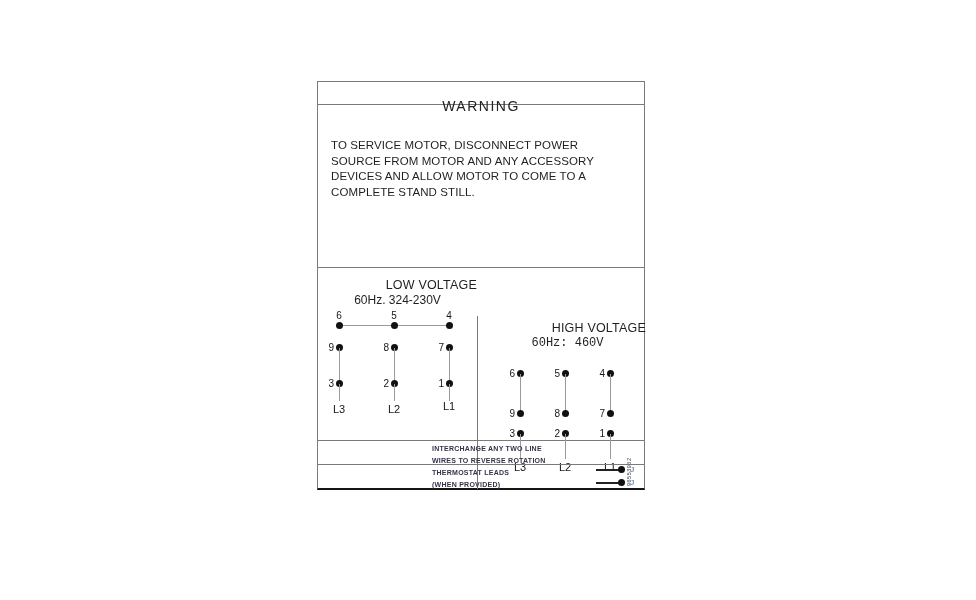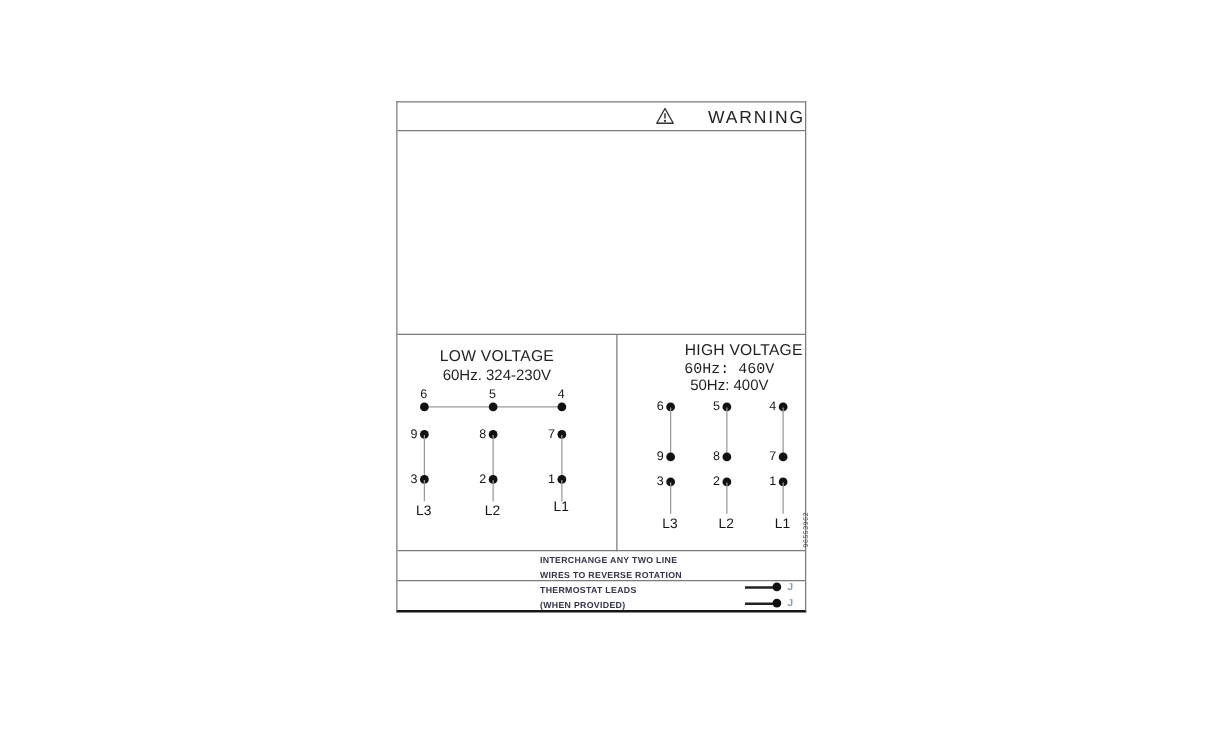--- a/index.html
+++ b/index.html
@@ -2,30 +2,30 @@
 <html><head>
 <meta charset="utf-8">
 <style>
   html,body{margin:0;padding:0;background:#ffffff;}
   .page{position:relative;width:976px;height:600px;background:#ffffff;overflow:hidden;
         font-family:"Liberation Sans", sans-serif;color:#1f1f1f;}
   .label-box{position:absolute;left:317px;top:81px;width:328px;height:409px;
              border:1px solid #7a7a7a;border-bottom:2px solid #151515;background:#fff;box-sizing:border-box;}
   
   .sec{position:absolute;left:0;width:100%;box-sizing:border-box;}
-  .hdr{top:0;height:23px;border-bottom:1px solid #7a7a7a;display:flex;align-items:center;justify-content:flex-end;gap:26px;}
+  .hdr{top:0;height:23px;border-bottom:1px solid #7a7a7a;display:flex;align-items:center;justify-content:center;gap:26px;flex-direction:column;}
   .hdr-title{font-size:14px;letter-spacing:1.5px;color:#222;}
   .body-text{top:23px;height:163px;border-bottom:1px solid #7a7a7a;padding:17px 10px 0 13px;}
   .para{font-size:11.5px;line-height:15.6px;letter-spacing:0.1px;white-space:pre-line;}
   .para.p2{margin-top:16px;}
   .volt{top:186px;height:173px;border-bottom:1px solid #7a7a7a;}
   .panel{position:absolute;top:0;height:173px;}
   .panel.low{left:0;width:159px;}
-  .panel.high{left:175px;width:168px;border-left:1px solid #7a7a7a;}
-  .vtitle{position:absolute;left:0;width:100%;text-align:center;font-size:12.5px;letter-spacing:0.2px;box-sizing:border-box;}
+  .panel.high{left:159px;width:168px;border-left:1px solid #7a7a7a;margin-top:48px;}
+  .vtitle{position:absolute;left:0;width:100%;text-align:right;font-size:12.5px;letter-spacing:0.2px;box-sizing:border-box;}
   .vsub{position:absolute;left:0;width:100%;text-align:center;font-size:12px;box-sizing:border-box;}
   .dot{position:absolute;width:7px;height:7px;border-radius:50%;background:#111;}
   .wire{position:absolute;background:#9a9a9a;}
   .num{position:absolute;width:13px;font-size:10px;text-align:right;color:#161616;}
   .num.center{width:14px;text-align:center;}
   .lline{position:absolute;width:24px;text-align:center;font-size:11px;color:#161616;}
   .pn{position:absolute;writing-mode:vertical-rl;transform:rotate(180deg);font-size:5.5px;
       letter-spacing:0.5px;color:#444;}
   .f1{top:359px;height:24px;border-bottom:1px solid #7a7a7a;}
   .f2{top:383px;height:24px;}
@@ -46,20 +46,24 @@
     <div class="sec hdr">
       <svg class="warn-icon" width="16" height="16" viewBox="0 0 16 16">
         <path d="M8 1.8 L14.6 13.6 L1.4 13.6 Z" fill="none" stroke="#333" stroke-width="1.1" stroke-linejoin="round"></path>
         <line x1="8" y1="5.6" x2="8" y2="9.8" stroke="#333" stroke-width="1.2"></line>
         <circle cx="8" cy="11.7" r="0.9" fill="#333"></circle>
       </svg>
       <span class="hdr-title">WARNING</span>
     </div>
 
     <div class="sec body-text">
+      <div class="para p2">TO SERVICE MOTOR, DISCONNECT POWER
+SOURCE FROM MOTOR AND ANY ACCESSORY
+DEVICES AND ALLOW MOTOR TO COME TO A
+COMPLETE STAND STILL.</div>
     </div>
 
     <div class="sec volt">
 
       <div class="panel low">
         <div class="vtitle" style="top:10px;">LOW VOLTAGE</div>
         <div class="vsub" style="top:25px;">60Hz. 324-230V</div>
 
         <span class="num center" style="left:14px;top:42px;">6</span>
         <span class="num center" style="left:69px;top:42px;">5</span>
@@ -93,21 +97,20 @@
         <div class="wire" style="left:131px;top:116px;width:1px;height:17px;"></div>
 
         <span class="lline" style="left:9px;top:135px;">L3</span>
         <span class="lline" style="left:64px;top:135px;">L2</span>
         <span class="lline" style="left:119px;top:132px;">L1</span>
       </div>
 
       <div class="panel high">
         <div class="vtitle" style="top:5px;padding-left:34px;">HIGH VOLTAGE</div>
         <div class="vsub" style="top:20px;padding-left:11px;font-family:Liberation Mono, monospace;">60Hz: 460V</div>
-        <div class="vsub" style="top:33px;padding-left:11px;">50Hz: 400V</div>
 
         <span class="num" style="left:24px;top:52px;">6</span>
         <span class="num" style="left:69px;top:52px;">5</span>
         <span class="num" style="left:114px;top:52px;">4</span>
         <span class="dot" style="left:39px;top:54px;"></span>
         <span class="dot" style="left:84px;top:54px;"></span>
         <span class="dot" style="left:129px;top:54px;"></span>
 
         <div class="wire" style="left:42px;top:58px;width:1px;height:40px;"></div>
         <div class="wire" style="left:87px;top:58px;width:1px;height:40px;"></div>

